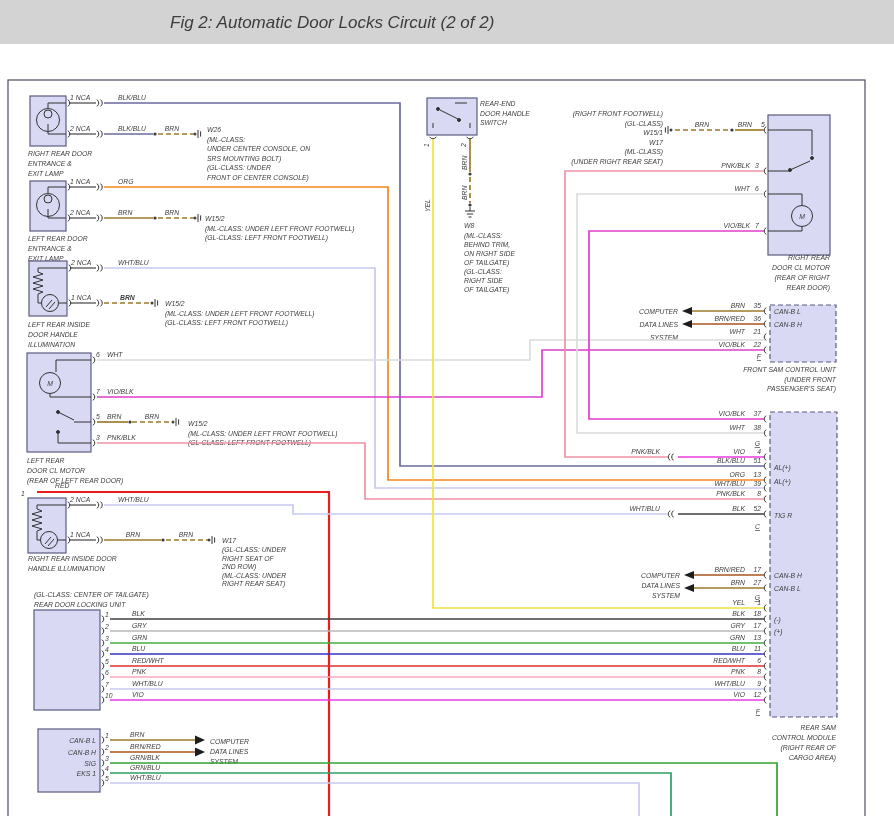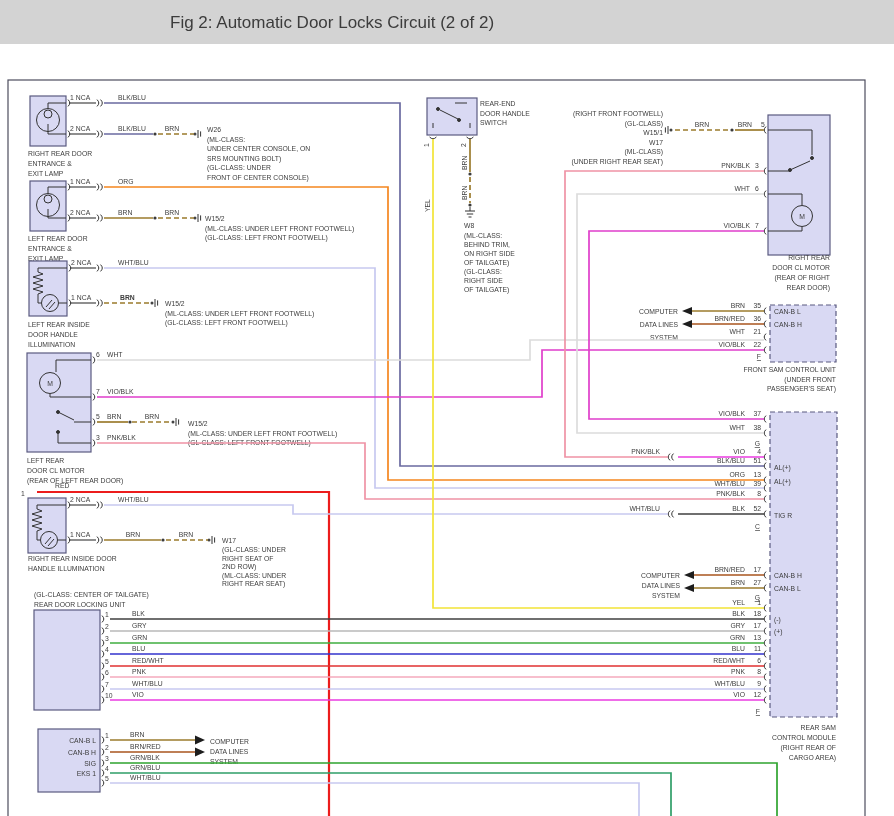--- a/index.html
+++ b/index.html
@@ -1,16 +1,16 @@
 <!DOCTYPE html>
 <html><head>
 <meta charset="utf-8">
 <style>
   html,body{margin:0;padding:0;background:#fff;}
-  .stage{width:708px;height:816px;position:relative;font-family:"Liberation Sans",sans-serif;}
+  .stage{width:708px;height:816px;position:relative;font-family:"Liberation Sans",sans-serif;font-style:italic;}
   svg text{font-family:"Liberation Sans",sans-serif;font-size:6.8px;fill:#3c3c3c;}
   svg text.title{font-size:17px;}
   .ra{text-anchor:end}.mid{text-anchor:middle}
   .bold{font-weight:bold}
   .sec{text-decoration:underline}
   .box{stroke:#5a5a80;stroke-width:1.2;}
   .dashedbox{stroke-dasharray:5,3;}
   .stub{stroke:#333;stroke-width:1.1;fill:none;}
   .sym{stroke:#333;stroke-width:1;fill:none;}
   .wire{fill:none;stroke-width:1.7;}

